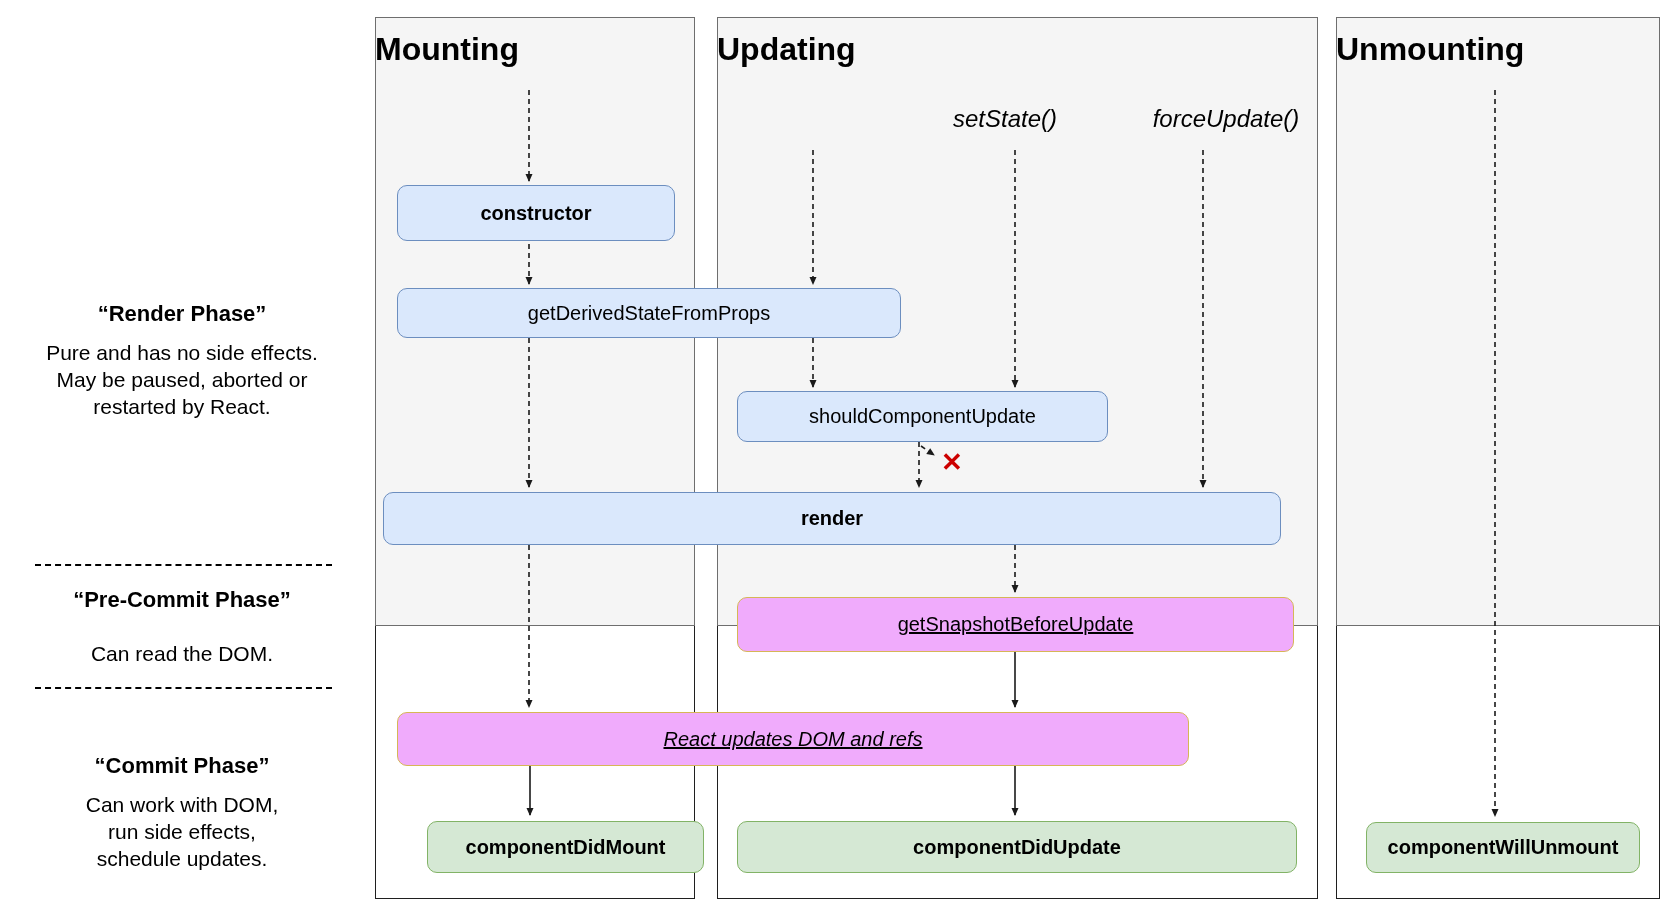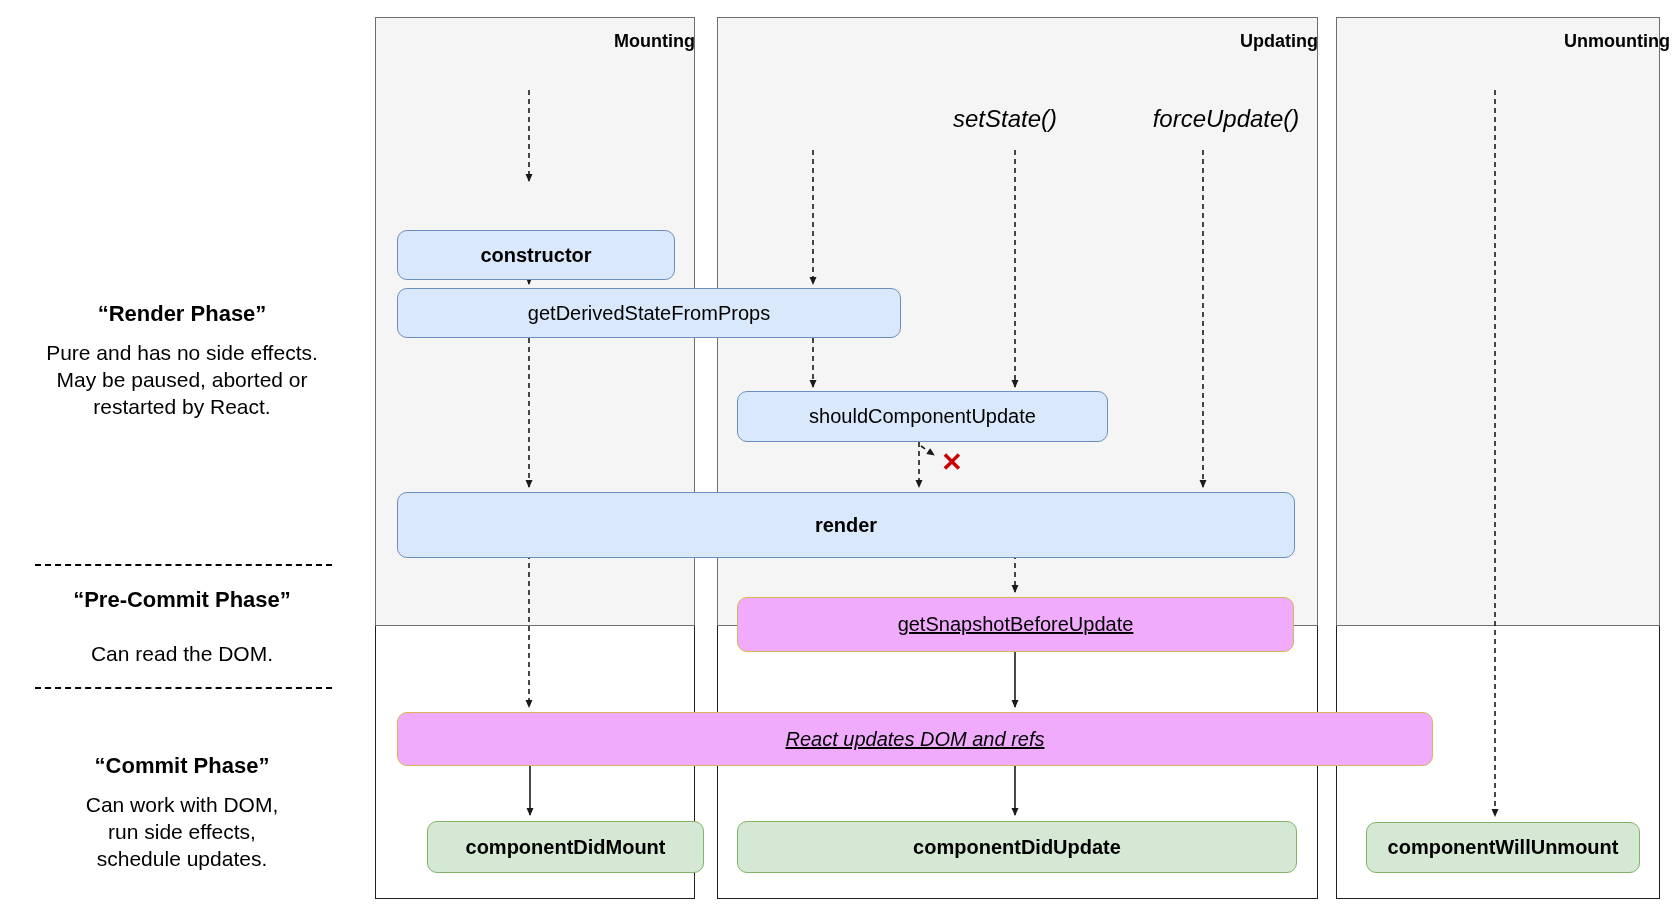--- a/index.html
+++ b/index.html
@@ -9,44 +9,44 @@
   
   .col-gray{position:absolute;background:#f5f5f5;border:1px solid #6e6e6e;box-sizing:border-box;}
   .col-white{position:absolute;background:#ffffff;border:1px solid #1f1f1f;border-top:none;box-sizing:border-box;}
   #col-mounting-gray{left:375px;top:17px;width:320px;height:609px;}
   #col-mounting-white{left:375px;top:626px;width:320px;height:273px;}
   #col-updating-gray{left:717px;top:17px;width:601px;height:609px;}
   #col-updating-white{left:717px;top:626px;width:601px;height:273px;}
   #col-unmounting-gray{left:1336px;top:17px;width:324px;height:609px;}
   #col-unmounting-white{left:1336px;top:626px;width:324px;height:273px;}
 
-  .col-header{position:absolute;top:31px;font-size:18px;font-weight:bold;text-align:right;}
+  .col-header{position:absolute;top:31px;font-size:32px;font-weight:bold;text-align:left;}
   #hdr-mounting{left:375px;width:320px;}
   #hdr-updating{left:717px;width:601px;}
-  #hdr-unmounting{left:1336px;width:324px;padding-left:10px;}
+  #hdr-unmounting{left:1336px;width:324px;}
 
   
   .trigger{position:absolute;top:105px;width:220px;font-size:24px;font-style:italic;text-align:center;}
   #trig-new-props{left:705px;}
   #trig-set-state{left:895px;}
   #trig-force-update{left:1116px;}
 
   
   .node{position:absolute;box-sizing:border-box;border-radius:10px;display:flex;align-items:center;justify-content:center;font-size:20px;}
   .node.blue{background:#dae8fc;border:1px solid #6c8ebf;}
   .node.yellow{background:#f0abfc;border:1px solid #d6b656;text-decoration:underline;}
   .node.green{background:#d5e8d4;border:1px solid #82b366;}
   .bold{font-weight:bold;}
   .italic{font-style:italic;}
-  #node-constructor{left:397px;top:185px;width:278px;height:50px;margin-top:45px;}
+  #node-constructor{left:397px;top:185px;width:278px;height:56px;}
   #node-gdsfp{left:397px;top:288px;width:504px;height:50px;}
   #node-scu{left:737px;top:391px;width:371px;height:51px;}
-  #node-render{left:397px;top:492px;width:898px;height:66px;}
+  #node-render{left:383px;top:492px;width:898px;height:53px;}
   #node-gsbu{left:737px;top:597px;width:557px;height:55px;}
-  #node-react-updates{left:397px;top:712px;width:1036px;height:54px;}
+  #node-react-updates{left:397px;top:712px;width:792px;height:54px;}
   #node-cdm{left:397px;top:821px;width:277px;height:52px;margin-left:30px;}
   #node-cdu{left:737px;top:821px;width:560px;height:52px;}
   #node-cwu{left:1366px;top:822px;width:274px;height:51px;}
 
   
   .phase{position:absolute;left:28px;width:308px;text-align:center;}
   .phase-title{font-size:22px;font-weight:bold;}
   .phase-desc{font-size:21px;line-height:27px;white-space:pre-line;margin-top:12px;}
   #phase-render{top:301px;}
   #phase-pre-commit{top:587px;}

